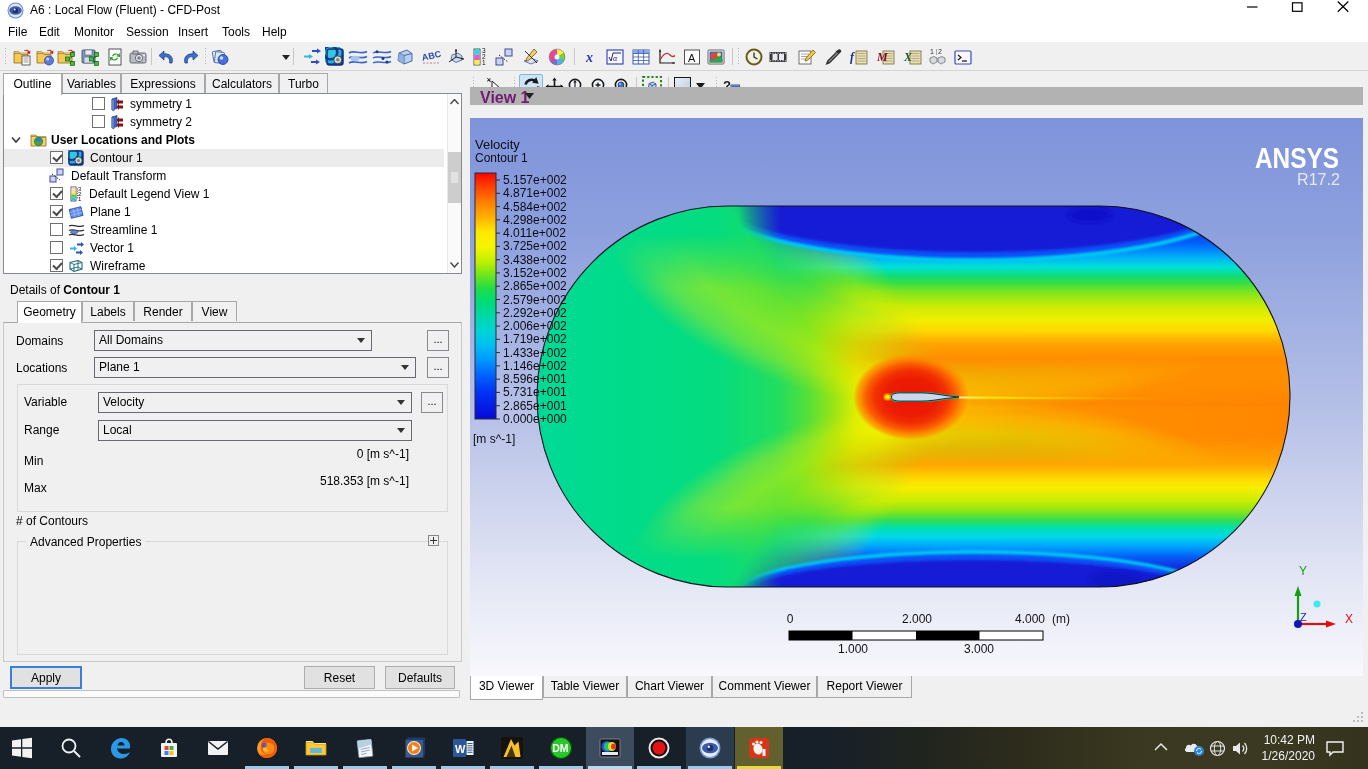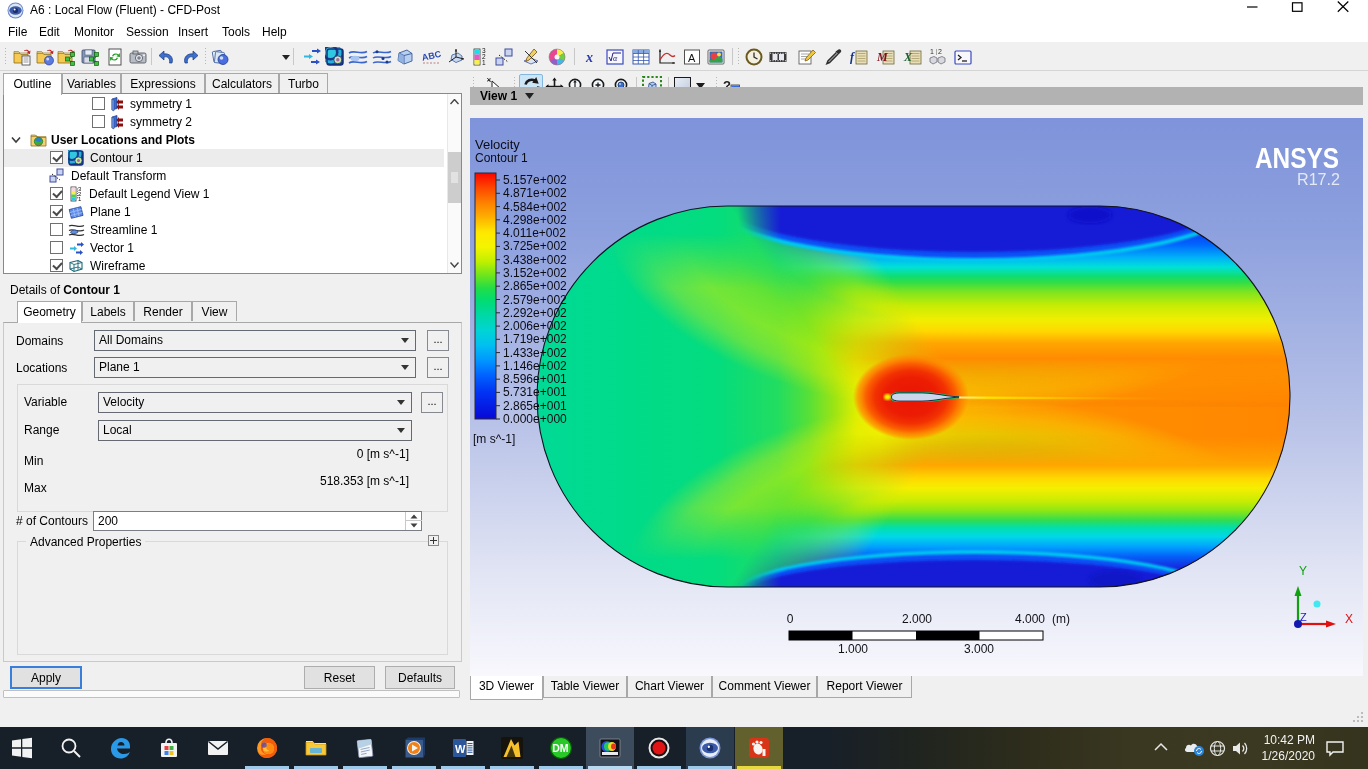--- a/index.html
+++ b/index.html
@@ -33,21 +33,21 @@
 .flabel { position:absolute; font-size:12px; color:#000; }
 .combo { position:absolute; height:21px; background:#f0f0f0; border:1px solid #656a72; font-size:12px; color:#000; padding:2px 4px; }
 .combo .arr { position:absolute; right:6px; top:7px; width:0; height:0; border-left:4px solid transparent; border-right:4px solid transparent; border-top:5px solid #333; }
 .dots { position:absolute; width:22px; height:21px; background:#f0f0f0; border:1px solid #868a90; font-size:11px; text-align:center; line-height:16px; }
 .grp { position:absolute; border:1px solid #d9d9d9; }
 #buttons { position:absolute; top:595px; width:465px; }
 .btn { position:absolute; height:23px; background:#e1e1e1; border:1px solid #adadad; font-size:12px; text-align:center; padding-top:4px; }
 
 #rightarea { position:absolute; left:465px; top:71px; width:903px; height:629px; }
 #vtoolbar { position:absolute; left:0; top:0; width:903px; height:29px; background:#f0f0f0; }
-#viewbar { position:absolute; left:5px; top:16px; width:893px; height:18px; background:#b2b2b2; font-size:12px; font-weight:bold; color:#000000; }
+#viewbar { position:absolute; left:5px; top:16px; width:893px; height:18px; background:#b2b2b2; font-size:16px; font-weight:bold; color:#701a75; }
 #canvas { position:absolute; left:5px; top:47px; width:893px; height:558px; background:linear-gradient(#7e93da, #8da0de 20%, #b9c3e8 55%, #e2e5f4 82%, #f8f8fd 100%); }
 #vtabs { position:absolute; left:0px; top:605px; width:903px; height:24px; background:#f0f0f0; }
 .vtab { position:absolute; top:0px; height:22px; border:1px solid #a8a8a8; border-top:none; background:#f0f0f0; font-size:12px; text-align:center; padding-top:3px; }
 .vtab.active { background:#ffffff; height:24px; z-index:2; }
 
 #graystrip { position:absolute; left:0; top:700px; width:1368px; height:27px; background:#f0f0f0; }
 #taskbar { position:absolute; left:0; top:727px; width:1368px; height:42px; background:linear-gradient(to right,#171f29 0%,#171f29 60%,#20241f 67%,#2e2d1c 75%,#3a3820 83%,#3b3921 92%,#35331d 100%); }
 .tslot { position:absolute; top:0; width:48px; height:42px; }
 .tunder { position:absolute; bottom:0px; width:44px; height:3px; background:#76b9ed; }
 </style>
@@ -424,48 +424,36 @@
           </svg>
       </div>
     </div>
     <div id="dethdr">Details of <b>Contour 1</b></div>
     <div class="dtab active" style="left:17px; width:65px;">Geometry</div>
     <div class="dtab" style="left:82px; width:52px;">Labels</div>
     <div class="dtab" style="left:134px; width:58px;">Render</div>
     <div class="dtab" style="left:192px; width:45px;">View</div>
     <div id="detbox">
       <span class="flabel" style="left:12px; top:11px;">Domains</span>
-      <div class="combo" style="left:90px; top:7px; width:322px;">All Domains<span class="arr"></span></div>
+      <div class="combo" style="left:90px; top:7px; width:278px;">All Domains<span class="arr"></span></div>
       <div class="dots" style="left:423px; top:7px;">...</div>
       <span class="flabel" style="left:12px; top:38px;">Locations</span>
       <div class="combo" style="left:90px; top:34px; width:322px;">Plane 1<span class="arr"></span></div>
       <div class="dots" style="left:423px; top:34px;">...</div>
       <div class="grp" style="left:13px; top:61px; width:431px; height:128px;"></div>
       <span class="flabel" style="left:20px; top:72px;">Variable</span>
       <div class="combo" style="left:94px; top:69px; width:314px;">Velocity<span class="arr"></span></div>
       <div class="dots" style="left:417px; top:69px;">...</div>
       <span class="flabel" style="left:20px; top:100px;">Range</span>
       <div class="combo" style="left:94px; top:97px; width:314px;">Local<span class="arr"></span></div>
       <span class="flabel" style="left:20px; top:131px;">Min</span>
       <span class="flabel" style="left:20px; top:158px;">Max</span>
       <span class="flabel" style="right:52px; top:124px;">0 [m s^-1]</span>
       <span class="flabel" style="right:52px; top:151px;">518.353 [m s^-1]</span>
       <span class="flabel" style="left:12px; top:191px;"># of Contours</span>
-      <div style="position:absolute; left:89px; top:188px; width:329px; height:20px; background:#fff; border:1px solid #7a7e85;">
-        <span style="position:absolute; left:4px; top:2px; font-size:12px;">200</span>
-        <div style="position:absolute; right:0; top:0; width:16px; height:18px; border-left:1px solid #c8c8c8;">
-          <svg style="position:absolute;left:4px;top:2px;" width="8" height="5">
-              <path d="M0.5 4.5 L4 0.5 L7.5 4.5" fill="#404040"></path>
-            </svg>
-          <svg style="position:absolute;left:4px;bottom:2px;" width="8" height="5">
-              <path d="M0.5 0.5 L4 4.5 L7.5 0.5" fill="#404040"></path>
-            </svg>
-          <div style="position:absolute;left:0;top:8px;width:16px;height:1px;background:#c8c8c8;"></div>
-        </div>
-      </div>
       <div class="grp" style="left:13px; top:218px; width:431px; height:114px;"></div>
       <span class="flabel" style="left:22px; top:212px; background:#f0f0f0; padding:0 4px;">Advanced Properties</span>
       <div style="position:absolute; left:424px; top:212px; width:11px; height:11px; background:#f0f0f0; border:1px solid #888;">
         <div style="position:absolute;left:1px;top:4px;width:7px;height:1px;background:#333;"></div>
         <div style="position:absolute;left:4px;top:1px;width:1px;height:7px;background:#333;"></div>
       </div>
     </div>
     <div id="buttons">
       <div class="btn" style="left:10px; width:72px; border:2px solid #3a7edc; padding-top:3px;">Apply</div>
       <div class="btn" style="left:304px; width:71px;">Reset</div>

